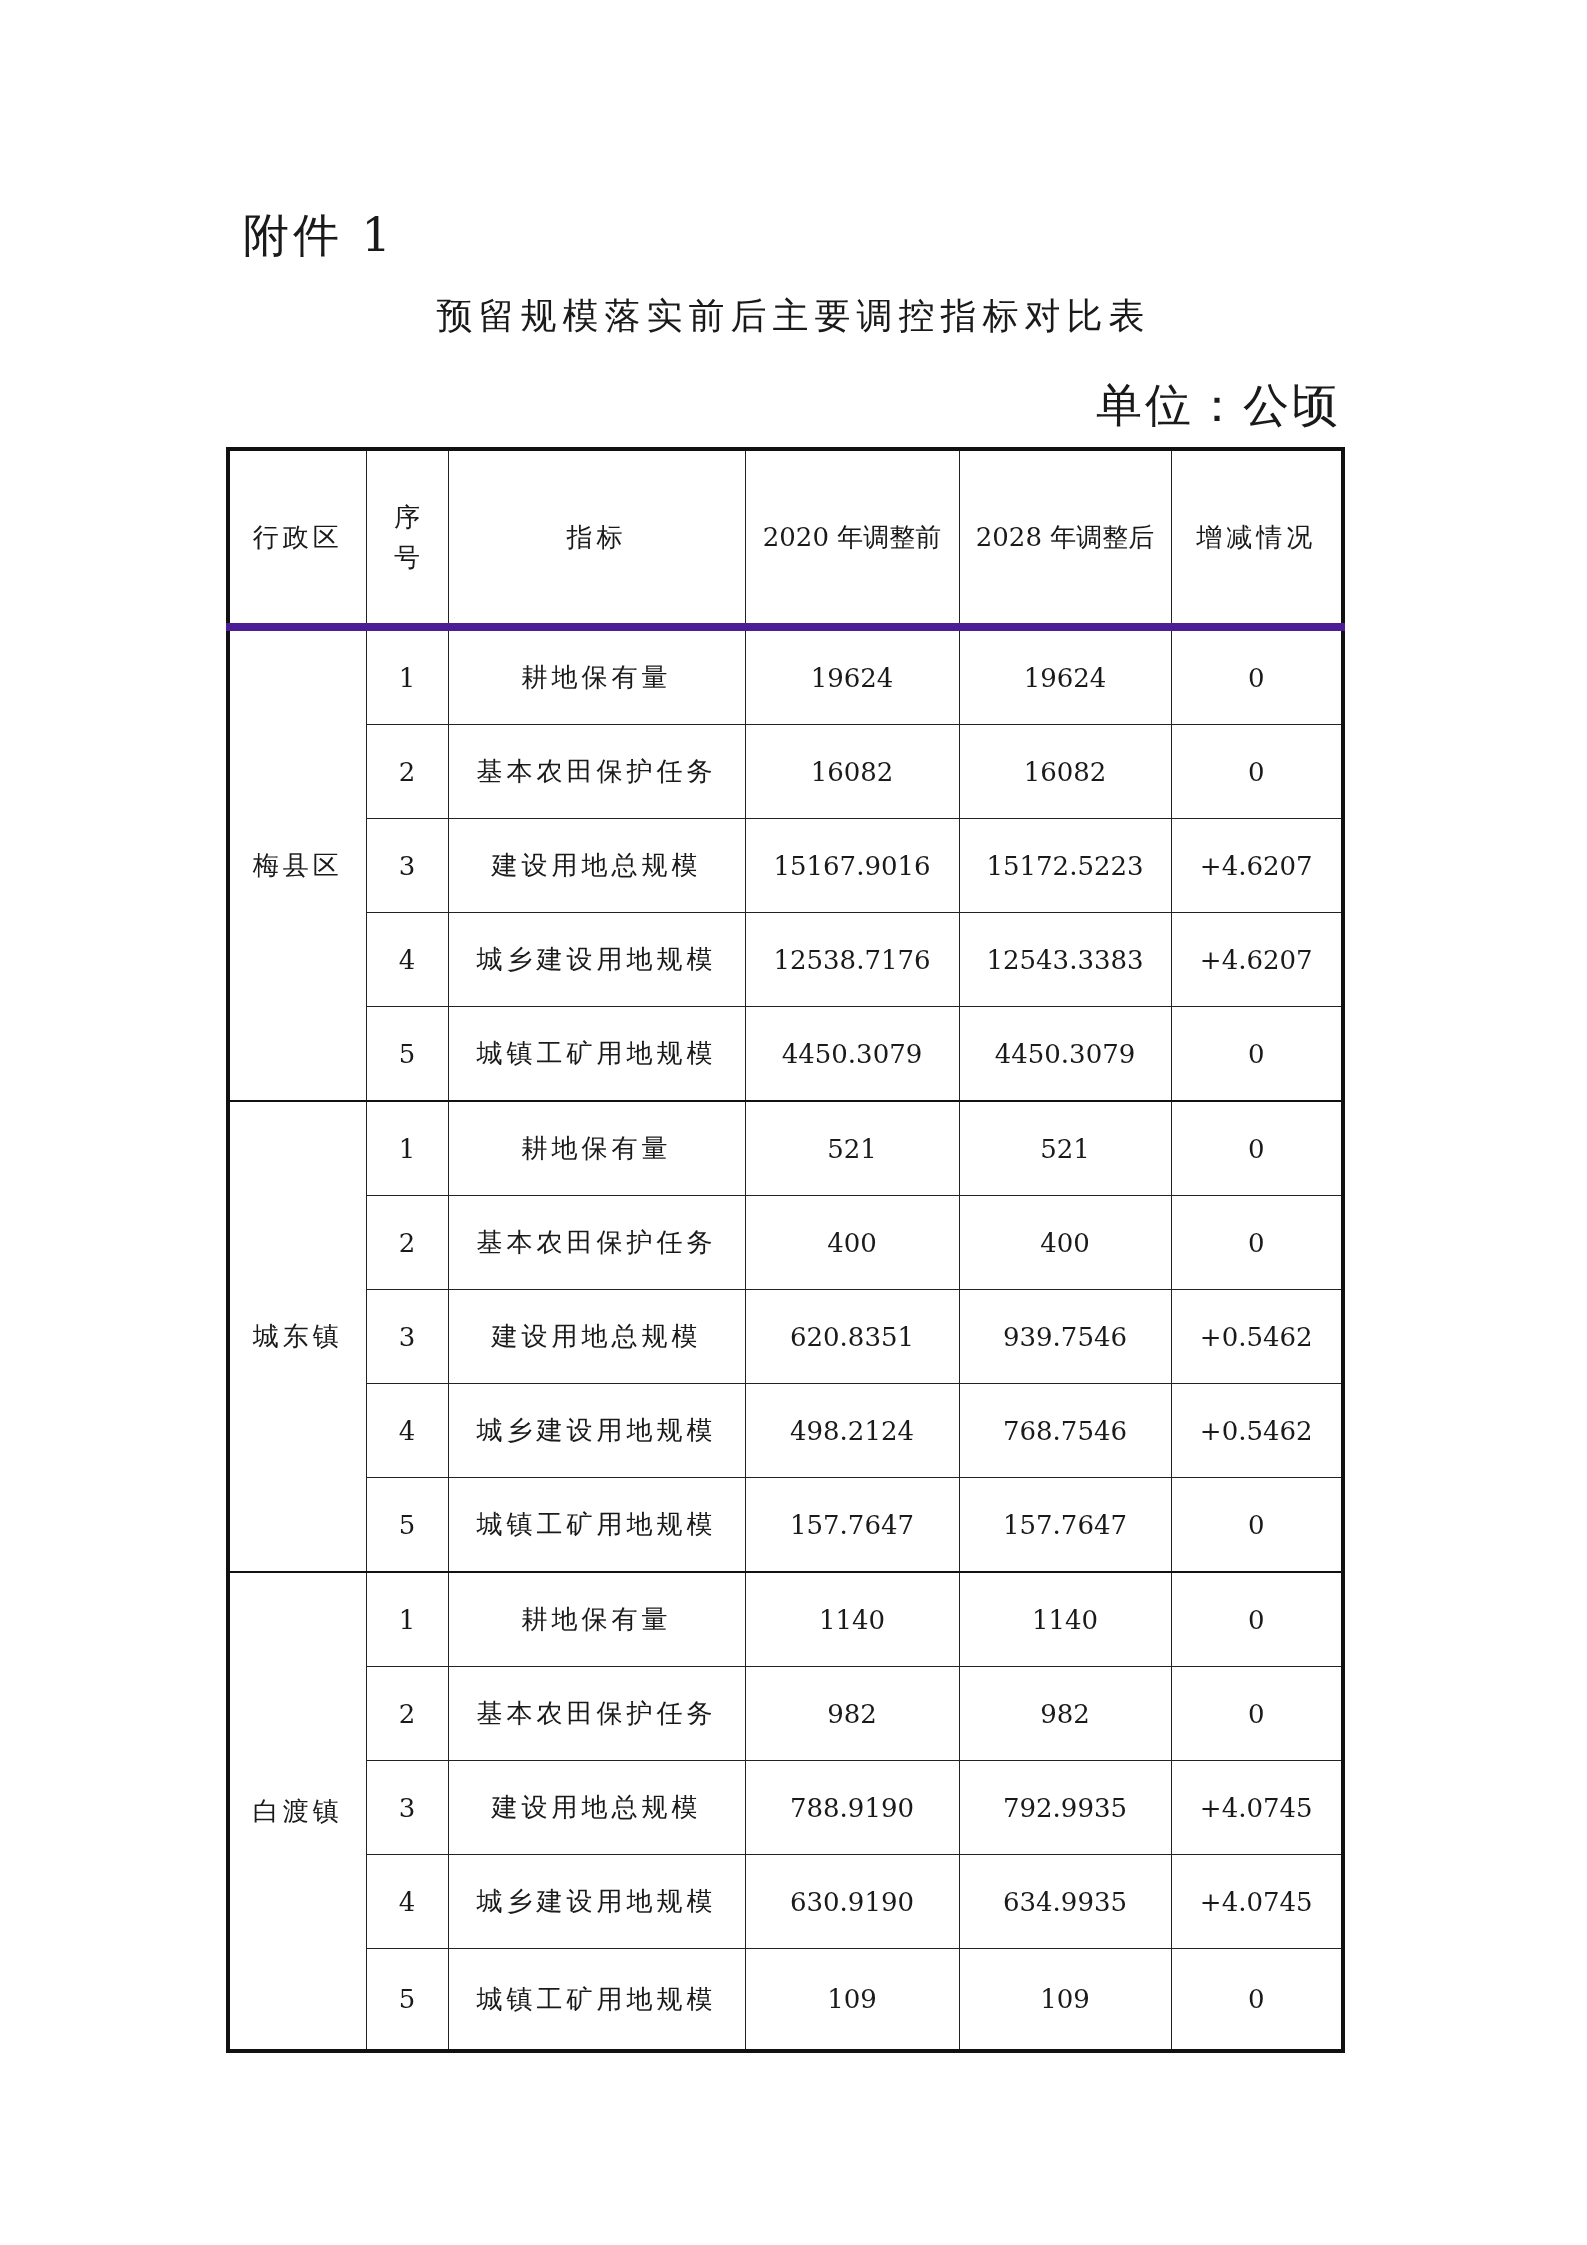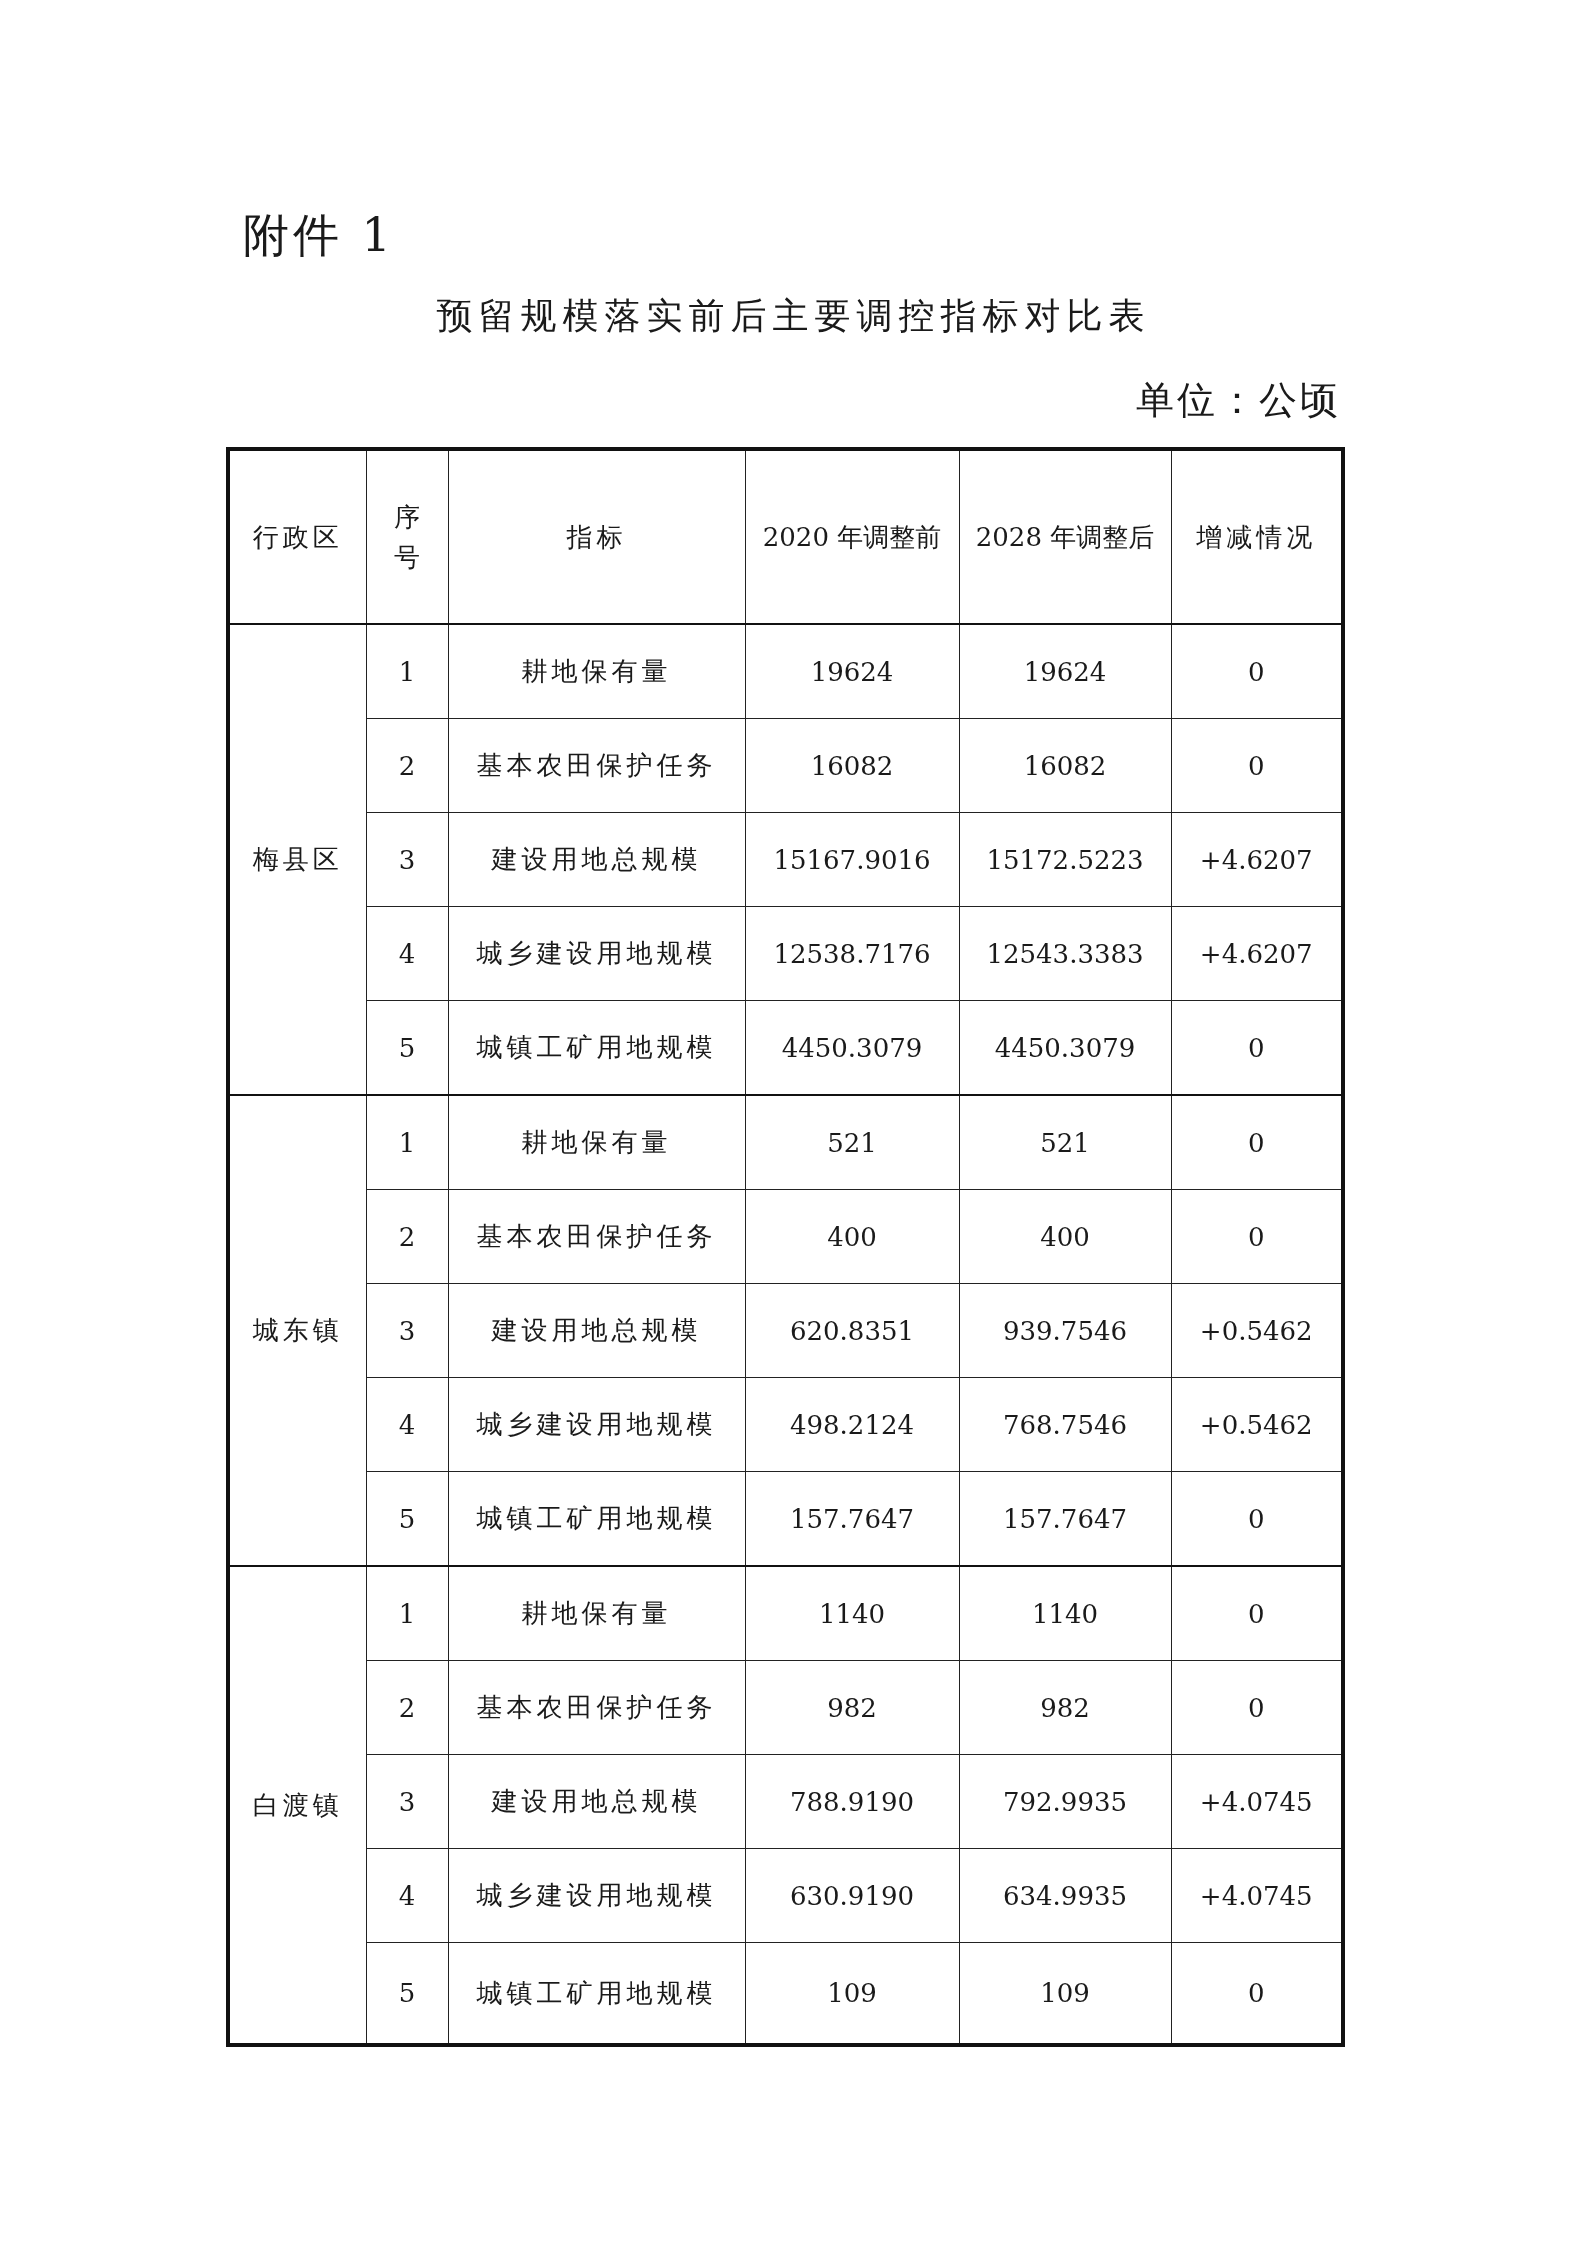--- a/index.html
+++ b/index.html
@@ -11,36 +11,36 @@
     .attach-label {
       position: absolute; left: 243px; top: 205px;
       font-size: 46px; letter-spacing: 4px;
     }
     .doc-title {
       position: absolute; left: 0; width: 1587px; top: 292px;
       text-align: center; font-size: 36px; letter-spacing: 6px;
     }
     .unit-label {
       position: absolute; right: 246px; top: 375px;
-      font-size: 38px; letter-spacing: 3px;
+      font-size: 46px; letter-spacing: 3px;
     }
     table.cmp {
       position: absolute; left: 226px; top: 447px;
       width: 1115px; border-collapse: collapse;
       border: 4px solid #111;
       table-layout: fixed;
     }
     table.cmp td, table.cmp th {
       border: 1px solid #222;
       text-align: center; vertical-align: middle;
       font-weight: normal; font-size: 26px;
       padding: 0; height: 93px;
     }
     table.cmp th { height: 172px; }
-    table.cmp thead tr { border-bottom: 2px solid #4c1d95; }
+    table.cmp thead tr { border-bottom: 8px solid #4c1d95; }
     table.cmp tr.group-start td { border-top: 2px solid #111; }
     table.cmp tr:last-child td { height: 100px; }
     .cn { letter-spacing: 4px; }
     .seq-head { line-height: 40px; }
     col.c1 { width: 138px; }
     col.c2 { width: 82px; }
     col.c3 { width: 297px; }
     col.c4 { width: 214px; }
     col.c5 { width: 212px; }
     col.c6 { width: 172px; }

